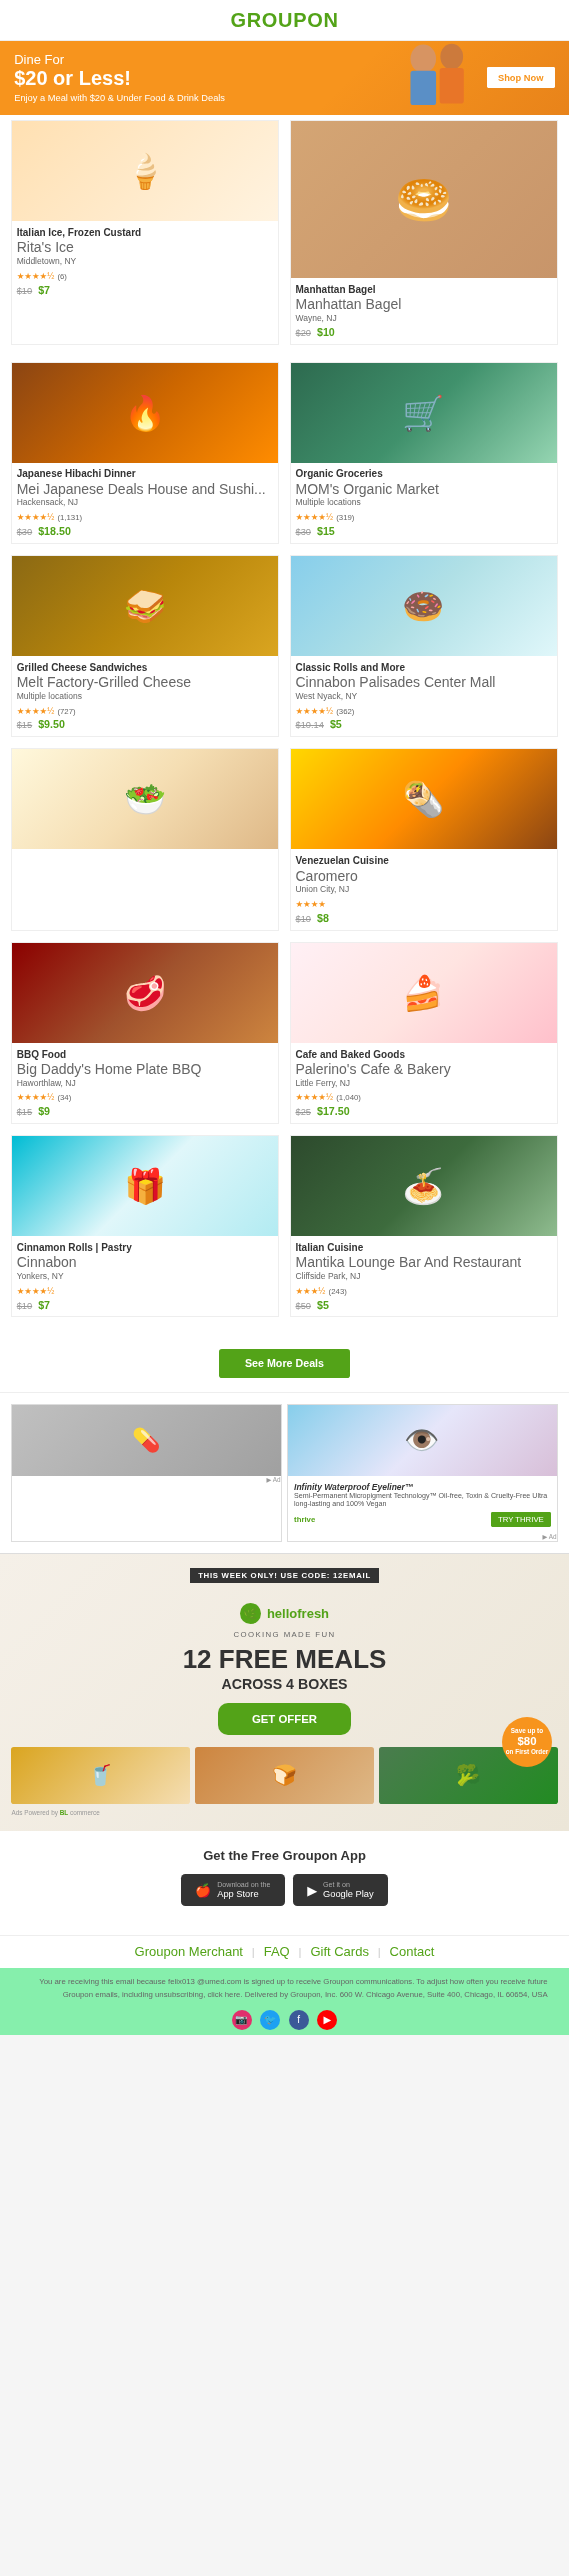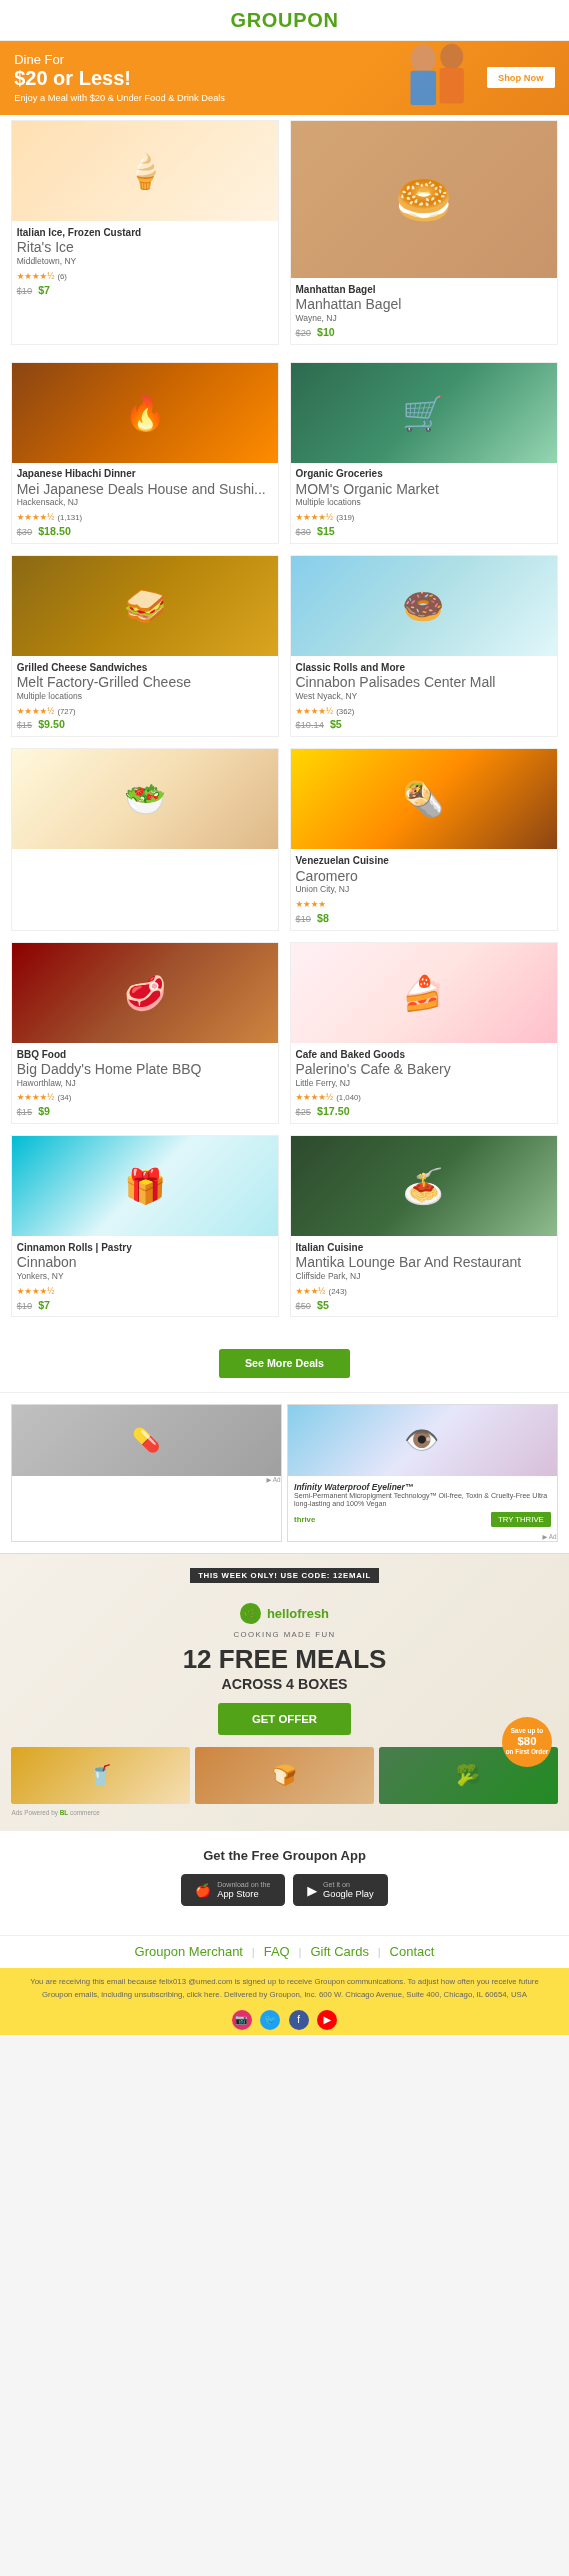--- a/index.html
+++ b/index.html
@@ -368,21 +368,21 @@
       margin-bottom: 11.4px;
     }
     .get-offer-btn {
       background: #53a318;
       color: #fff;
       border: none;
       padding: 10px 34px;
       font-size: 11.4px;
       font-weight: bold;
       cursor: pointer;
-      border-radius: 3px;
+      border-radius: 10px;
       display: inline-block;
     }
     .hf-food-imgs {
       display: flex;
       gap: 5.7px;
       margin-top: 11.4px;
       height: 57px;
     }
     .hf-food-img {
       flex: 1;
@@ -482,22 +482,22 @@
       margin: 0 5.7px;
       cursor: pointer;
       text-decoration: none;
     }
     .footer-separator {
       color: #ccc;
     }
 
     
     .footer-text {
-      background: #fde047;
-      text-align: center;
+      background: #86efac;
+      text-align: right;
       padding: 8.5px 21.3px 5.7px;
       font-size: 7.8px;
       color: #666;
       line-height: 1.6;
     }
     .footer-social {
       display: flex;
       justify-content: center;
       gap: 8.5px;
       margin-top: 8.5px;

